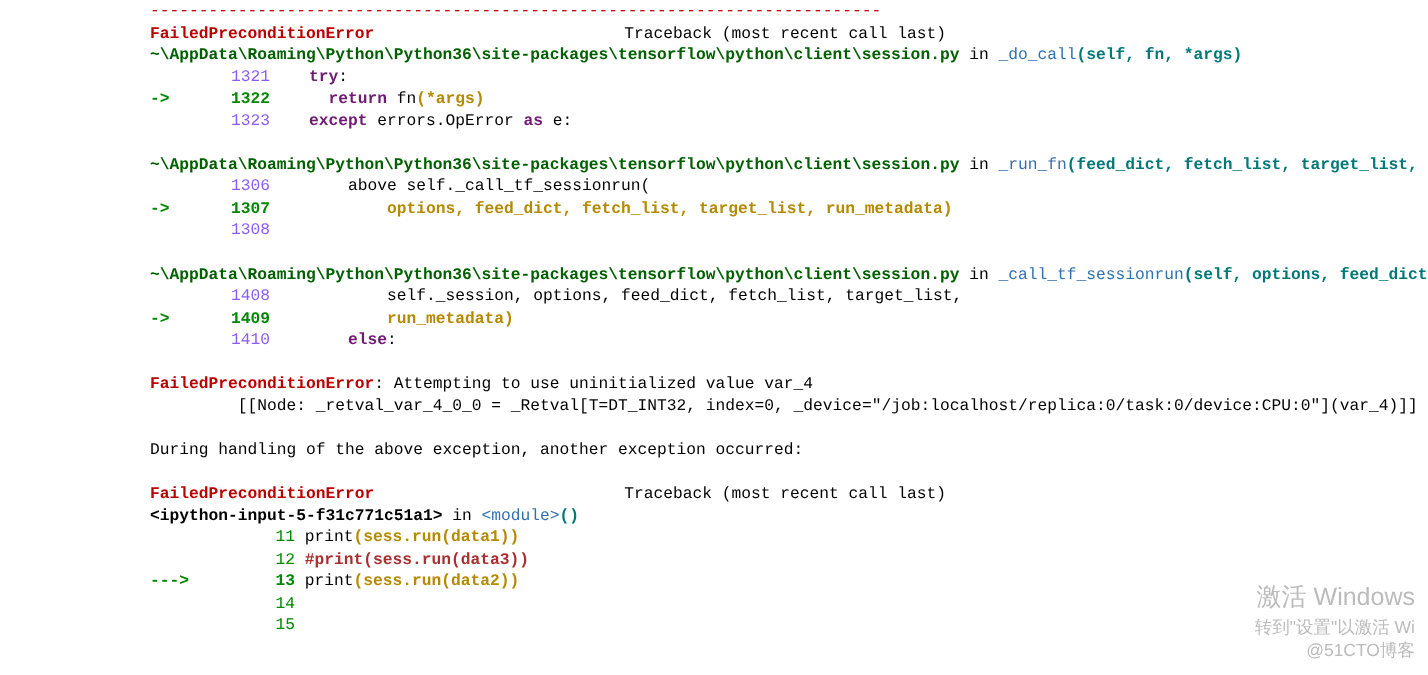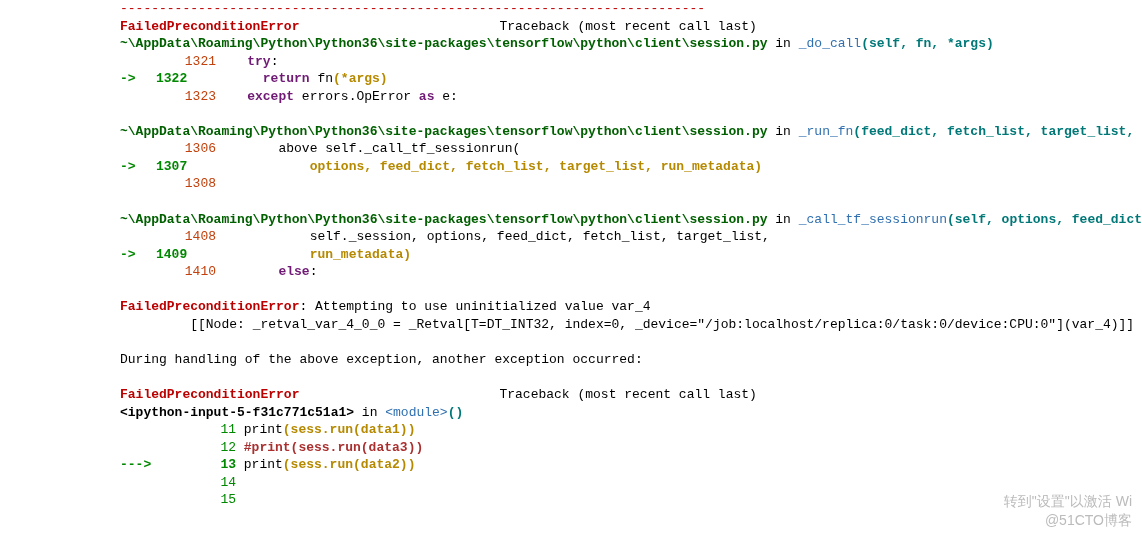--- a/index.html
+++ b/index.html
@@ -10,22 +10,22 @@
       background: #fff;
       color: #000;
       white-space: nowrap;
       line-height: 1.35;
     }
     .hr-line { color: #bb0000; font-weight: normal; }
     .errname { color: #bb0000; font-weight: bold; }
     .filepath { color: #006000; font-weight: bold; }
     .func { color: #3070b0; text-align: center; }
     .funcargs { color: #007878; font-weight: bold; }
-    .lineno { color: #c2410c; display:inline-block; text-align:right; width:60px; }
-    .lineno-bold { color: #008800; font-weight: bold; display:inline-block; text-align:left; width:60px;}
+    .lineno { color: #8b5cf6; display:inline-block; text-align:right; width:60px; }
+    .lineno-bold { color: #008800; font-weight: bold; display:inline-block; text-align:right; width:60px;}
     .arrow { display:inline-block; width:36px; font-weight:bold; color:#008800; text-align:left;}
     .noarrow { display:inline-block; width:36px; }
     .kw { color: #701a75; font-weight: bold; text-align: right; }
     .args-yellow { color: #b58900; font-weight: bold; text-align: right; }
     .prompt-in { color: #000000; font-weight: bold; }
     .paren-b { color: #007878; font-weight: bold; }
     .comment { color: #aa3030; font-weight: bold; }
     .lineno-ip { color: #008800; display:inline-block; text-align:right; width:80px;}
     .longarrow { display:inline-block; width:36px; font-weight:bold; color:#008800; text-align:left;}
     .plain { color:#000; font-weight:normal;}
@@ -118,15 +118,16 @@
   <span class="longarrow">---&gt; </span><span class="lineno-ip" style="font-weight:bold;">13</span><span class="plain"> print</span><span class="args-yellow">(sess.run(data2</span><span class="args-yellow">))</span>
 </div>
 <div class="row">
   <span class="noarrow"></span><span class="lineno-ip">14</span>
 </div>
 <div class="row">
   <span class="noarrow"></span><span class="lineno-ip">15</span>
 </div>
 
 <div class="watermark">
+  <div class="big">激活 Windows</div>
   <div>转到"设置"以激活 Wi</div>
   <div>@51CTO博客</div>
 </div>
 
 </body></html>

